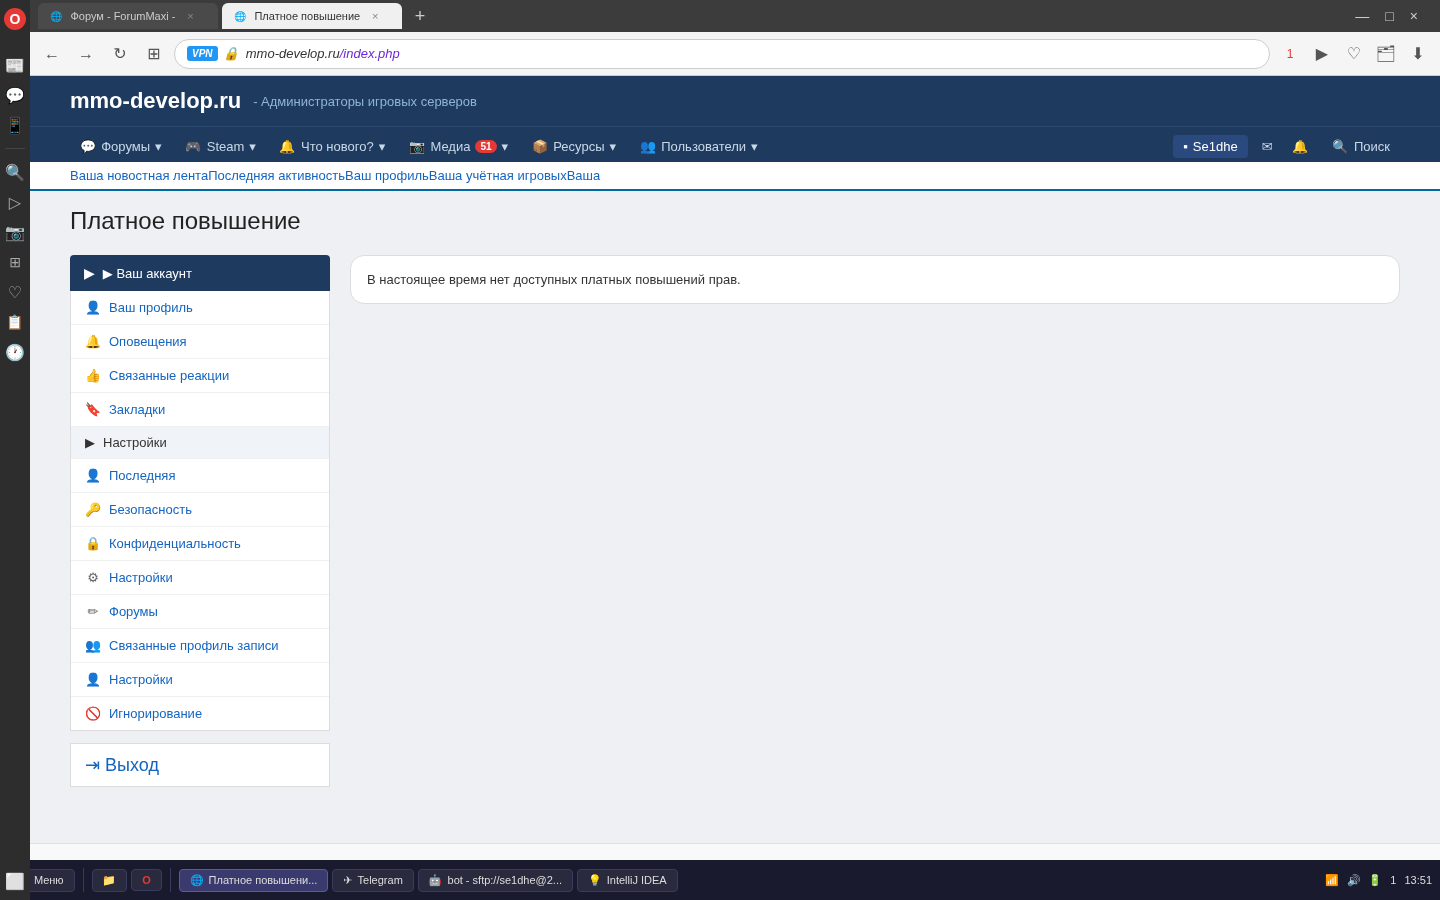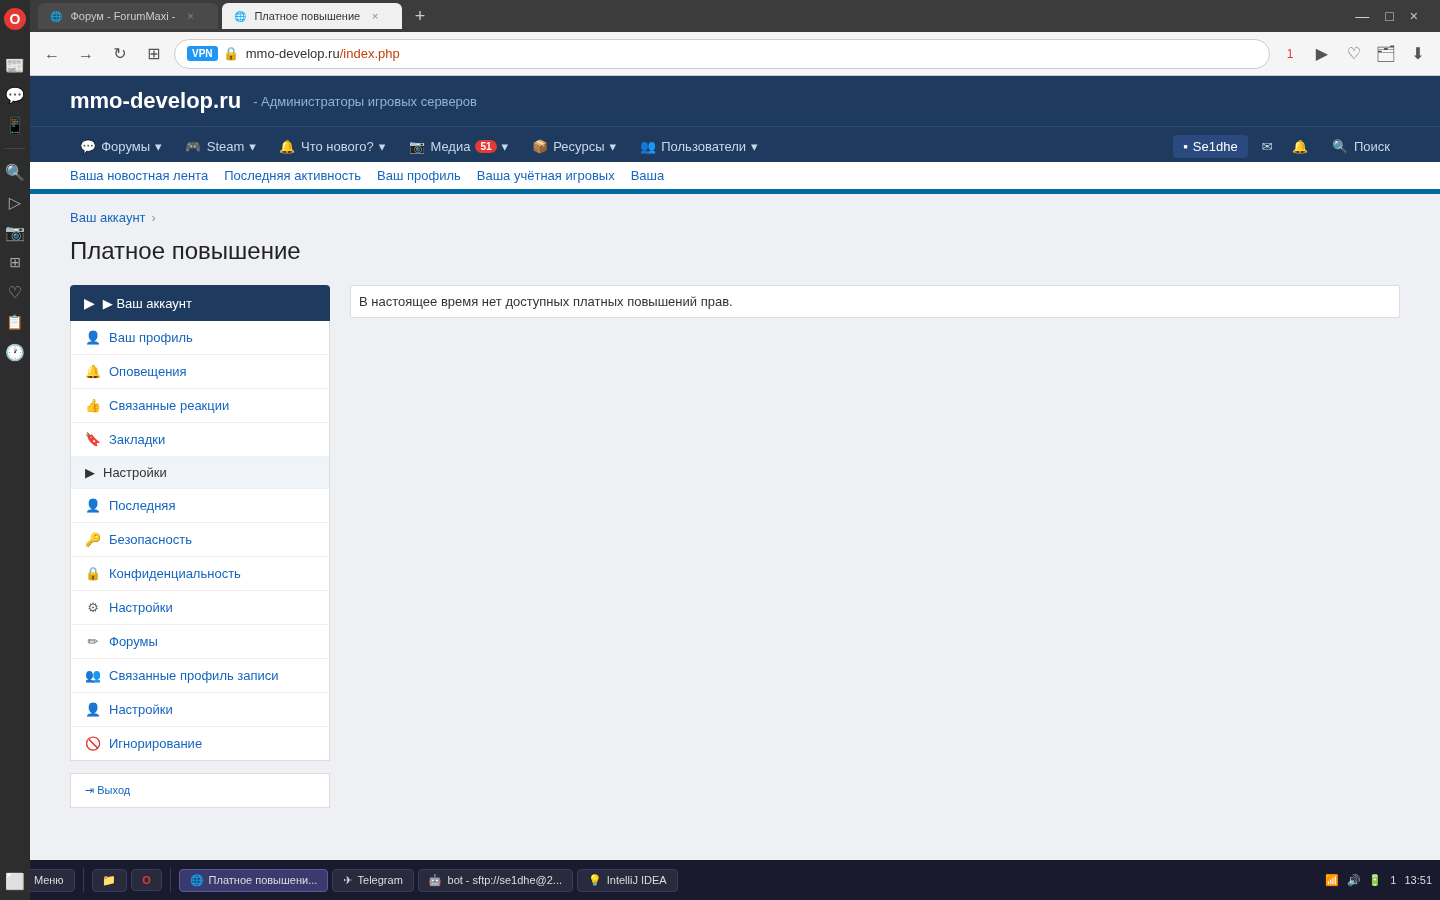--- a/index.html
+++ b/index.html
@@ -6,63 +6,63 @@
     body { font-family: Arial, sans-serif; font-size: 14px; background: #e8e8e8; overflow: hidden; }
     .browser-titlebar { background: #3c3c3c; height: 32px; display: flex; align-items: center; padding: 0 8px; gap: 4px; }
     .tab-bar { background: #2e2e2e; height: 36px; display: flex; align-items: flex-end; padding: 0 8px; }
     .tab { background: #f0f0f0; border-radius: 6px 6px 0 0; height: 28px; display: flex; align-items: center; padding: 0 12px; gap: 8px; font-size: 12px; color: #333; min-width: 160px; }
     .tab.inactive { background: #4a4a4a; color: #ccc; }
     .tab-close { width: 14px; height: 14px; display: flex; align-items: center; justify-content: center; font-size: 11px; color: #888; cursor: pointer; border-radius: 50%; }
     .tab-add { width: 28px; height: 28px; display: flex; align-items: center; justify-content: center; color: #ccc; font-size: 18px; cursor: pointer; }
 
     .browser-toolbar { background: #f5f5f5; height: 44px; display: flex; align-items: center; padding: 0 8px; gap: 6px; border-bottom: 1px solid #ccc; }
     .nav-btn { width: 28px; height: 28px; border: none; background: none; cursor: pointer; font-size: 16px; color: #555; display: flex; align-items: center; justify-content: center; border-radius: 4px; }
-    .address-bar { flex: 1; height: 30px; border: 1px solid #ccc; border-radius: 15px; background: white; display: flex; align-items: center; padding: 0 12px; gap: 6px; font-size: 13px; }
+    .address-bar { flex: 1; height: 30px; border: 1px solid #ccc; border-radius: 15px; background: white; display: flex; align-items: center; padding: 0 12px; gap: 6px; font-size: 13px; font-style: italic; }
     .vpn-badge { background: #2196f3; color: white; font-size: 10px; font-weight: bold; padding: 2px 5px; border-radius: 3px; }
     .lock-icon { color: #4caf50; font-size: 13px; }
     .address-text { color: #333; font-size: 13px; }
     .address-text span { color: #999; }
     .toolbar-actions { display: flex; gap: 4px; }
 
     
     .website { flex: 1; background: #eef0f3; overflow-y: auto; }
     .site-header { background: #1e3a5f; padding: 12px 40px; display: flex; align-items: center; gap: 12px; }
     .site-logo { color: white; font-size: 22px; font-weight: bold; }
     .site-tagline { color: #8fb3d9; font-size: 13px; }
 
     .site-nav { background: #1e3a5f; padding: 4px 40px 0; display: flex; align-items: center; gap: 4px; border-top: 1px solid #2a4a6f; }
     .nav-item { color: #c8d8e8; font-size: 13px; padding: 8px 10px; display: flex; align-items: center; gap: 5px; cursor: pointer; border-radius: 4px 4px 0 0; text-decoration: none; }
     .nav-badge { background: #e53935; color: white; font-size: 10px; font-weight: bold; padding: 1px 5px; border-radius: 10px; }
     .nav-right { margin-left: auto; display: flex; align-items: center; gap: 8px; }
     .nav-user { background: #2a4a7f; color: white; padding: 4px 10px; border-radius: 4px; font-size: 13px; display: flex; align-items: center; gap: 5px; }
 
-    .sub-nav { background: white; padding: 6px 40px; display: flex; gap: 16px; border-bottom: 5px solid #0369a1; }
+    .sub-nav { background: white; padding: 6px 40px; display: flex; border-bottom: 2px solid #0369a1; }
     .sub-nav a { color: #1565c0; font-size: 13px; text-decoration: none; }
 
     .content-area { padding: 16px 40px; }
     .breadcrumb { display: flex; align-items: center; gap: 6px; margin-bottom: 12px; font-size: 13px; }
     .breadcrumb a { color: #1565c0; text-decoration: none; }
     .breadcrumb-sep { color: #999; }
 
     .page-title { font-size: 24px; font-weight: normal; color: #222; margin-bottom: 20px; }
 
     .main-layout { display: flex; gap: 20px; }
 
     .sidebar { width: 260px; flex-shrink: 0; }
     .sidebar-section-header { background: #1e3a5f; color: white; padding: 10px 14px; display: flex; align-items: center; gap: 8px; cursor: pointer; font-size: 14px; border-radius: 4px 4px 0 0; }
     .sidebar-section { background: white; border: 1px solid #ddd; border-top: none; }
     .sidebar-item { padding: 9px 14px; display: flex; align-items: center; gap: 8px; cursor: pointer; color: #1565c0; font-size: 13px; border-bottom: 1px solid #f0f0f0; text-decoration: none; }
     .sidebar-item.section-header { background: #f0f4f8; color: #333; font-weight: normal; padding: 8px 14px; }
     .sidebar-item-icon { color: #666; font-size: 13px; width: 16px; text-align: center; }
 
     .sidebar-logout { background: white; border: 1px solid #ddd; margin-top: 12px; }
-    .sidebar-logout a { padding: 10px 14px; display: flex; align-items: center; gap: 8px; color: #1565c0; font-size: 11px; text-decoration: none; }
+    .sidebar-logout a { padding: 10px 14px; display: flex; align-items: center; gap: 8px; color: #1565c0; font-size: 18px; text-decoration: none; }
 
     .main-content { flex: 1; }
-    .info-box { background: white; border: 1px solid #ddd; padding: 8px; color: #333; font-size: 13px; border-radius: 2px; }
+    .info-box { background: white; border: 1px solid #ddd; padding: 16px; color: #333; font-size: 13px; border-radius: 14px; }
 
     
     .taskbar { background: #1a1a2e; height: 40px; display: flex; align-items: center; padding: 0 8px; gap: 4px; position: fixed; bottom: 0; left: 0; right: 0; }
     .taskbar-btn { background: #2a2a3e; color: #ddd; font-size: 11px; padding: 4px 10px; border-radius: 4px; display: flex; align-items: center; gap: 5px; cursor: pointer; border: 1px solid #3a3a5e; }
     .taskbar-btn.active { background: #3a3a6e; border-color: #5a5a9e; }
     .taskbar-divider { width: 1px; height: 24px; background: #3a3a5e; margin: 0 4px; }
     .taskbar-right { margin-left: auto; display: flex; align-items: center; gap: 8px; color: #ddd; font-size: 11px; }
     .taskbar-clock { color: #ddd; font-size: 11px; }
 
     .left-sidebar { width: 30px; background: #2d2d2d; display: flex; flex-direction: column; align-items: center; padding: 8px 0; gap: 8px; position: fixed; left: 0; top: 0; bottom: 0; z-index: 100; }
@@ -120,21 +120,21 @@
 
     <div class="browser-toolbar">
       <button class="nav-btn">←</button>
       <button class="nav-btn">→</button>
       <button class="nav-btn">↻</button>
       <button class="nav-btn">⊞</button>
       <div class="address-bar">
         <span class="vpn-badge">VPN</span>
         <span class="lock-icon">🔒</span>
         <span class="address-text">
-          <span style="color:#333;">mmo-develop.ru</span><span style="color:#c2410c;text-align:right;">/index.php</span>
+          <span style="color:#333;">mmo-develop.ru</span><span style="color:#6d28d9;text-align:right;">/index.php</span>
         </span>
       </div>
       <div class="toolbar-actions">
         <button class="nav-btn" style="font-size:12px; color:#e53935;">1</button>
         <button class="nav-btn">▶</button>
         <button class="nav-btn">♡</button>
         <button class="nav-btn">🗂</button>
         <button class="nav-btn">⬇</button>
       </div>
     </div>
@@ -199,24 +199,20 @@
       <div class="sub-nav">
         <a>Ваша новостная лента</a>
         <a>Последняя активность</a>
         <a>Ваш профиль</a>
         <a>Ваша учётная игровых</a>
         <a>Ваша</a>
       </div>
 
       <div class="content-area">
 
-        <div class="breadcrumb">
-          <a>Ваш аккаунт</a>
-          <span class="breadcrumb-sep">›</span>
-        </div>
 
         <h1 class="page-title">Платное повышение</h1>
 
         <div class="main-layout">
 
           <div class="sidebar">
             <div class="sidebar-section-header">
               <span>▶</span>
               <span style="font-size:13px; margin-left:-14px; padding-left:14px;">▶ Ваш аккаунт</span>
             </div>

